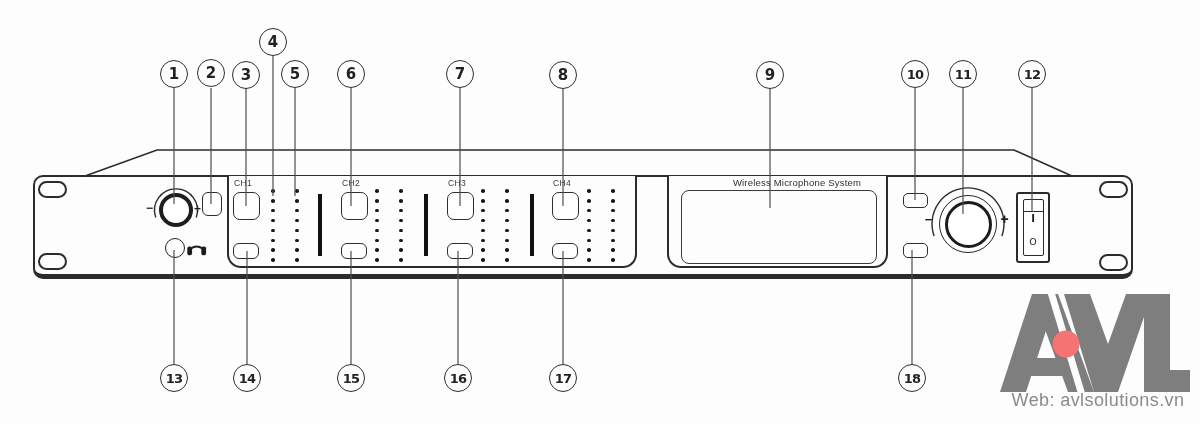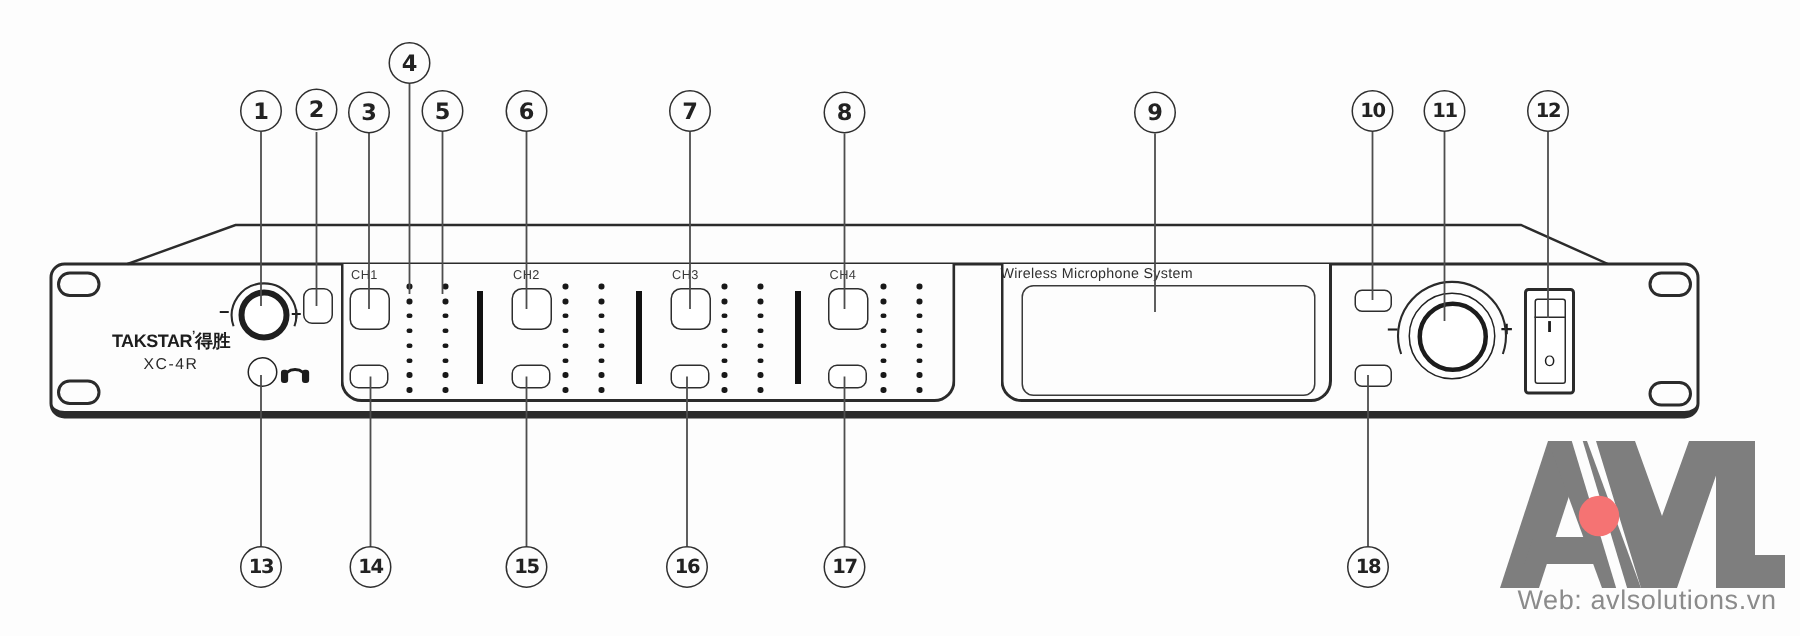--- a/index.html
+++ b/index.html
@@ -18,21 +18,21 @@
   
   #vol-knob{left:159px;top:193px;width:34px;height:34px;box-sizing:border-box;border:4.5px solid #1e1e1e;border-radius:50%;background:#fff;z-index:2;}
   #btn-pair{left:202px;top:192px;width:20px;height:24px;box-sizing:border-box;border:1.7px solid #2e2e2e;border-radius:6px;background:#fff;z-index:2;}
   #phones-jack{left:165px;top:238px;width:20px;height:20px;box-sizing:border-box;border:1.8px solid #222;border-radius:50%;background:#fff;z-index:2;}
   .sign{z-index:2;width:13px;text-align:center;color:#1c1c1c;font-weight:700;}
   
   .inset{box-sizing:border-box;border:2px solid #2b2b2b;border-top:none;border-radius:0 0 14px 14px;z-index:2;background:#fdfdfd;}
   #ch-inset{left:227px;top:176px;width:410px;height:92px;}
   #disp-inset{left:667px;top:176px;width:221px;height:92px;border-width:2.5px;}
   #lcd{left:681px;top:190px;width:196px;height:74px;box-sizing:border-box;border:1.8px solid #3a3a3a;border-radius:8px;background:#fdfdfd;z-index:3;}
-  #disp-title{left:667px;top:177px;width:260px;text-align:left;font-size:9.5px;color:#2f2f2f;letter-spacing:.2px;z-index:3;}
+  #disp-title{left:667px;top:177px;width:260px;text-align:center;font-size:9.5px;color:#2f2f2f;letter-spacing:.2px;z-index:3;}
   
   #btn-up{left:903px;top:193px;width:25px;height:15px;}
   #btn-down{left:903px;top:243px;width:25px;height:15px;}
   .small-btn{box-sizing:border-box;border:1.7px solid #2e2e2e;border-radius:5px;background:#fff;z-index:2;}
   #main-knob-outer{left:939px;top:195px;width:58px;height:58px;box-sizing:border-box;border:1.6px solid #222;border-radius:50%;background:#fff;z-index:2;}
   #main-knob-inner{left:944.5px;top:200.5px;width:47px;height:47px;box-sizing:border-box;border:3.8px solid #1c1c1c;border-radius:50%;background:#fff;z-index:2;}
   #pwr-outer{left:1016px;top:192px;width:34px;height:71px;box-sizing:border-box;border:2px solid #2a2a2a;border-radius:3px;background:#fff;z-index:2;}
   #pwr-inner{left:1022.5px;top:199px;width:21px;height:57px;box-sizing:border-box;border:1.8px solid #2a2a2a;border-radius:2px;background:#fff;z-index:2;}
   #pwr-split{left:1022.5px;top:210.5px;width:21px;height:1.8px;background:#2a2a2a;z-index:2;}
   .pwr-glyph{left:1027px;width:12px;text-align:center;color:#1c1c1c;z-index:2;font-family:"DejaVu Sans",sans-serif;}
@@ -50,24 +50,20 @@
 
 <div id="canvas">
 
   <div id="panel" class="abs"></div>
 
   <div class="abs ear-hole" style="left:38px;top:181px;"></div>
   <div class="abs ear-hole" style="left:38px;top:253px;"></div>
   <div class="abs ear-hole" style="left:1099px;top:181px;"></div>
   <div class="abs ear-hole" style="left:1099px;top:254px;"></div>
 
-  <div id="brand" class="abs">
-    <div class="line1"><span>TAKSTAR</span><span class="tm">’</span><span>得胜</span></div>
-    <div class="model">XC-4R</div>
-  </div>
 
   <div id="vol-knob" class="abs"></div>
   <div class="abs sign" style="left:143px;top:201px;font-size:12px;">−</div>
   <div class="abs sign" style="left:191px;top:202px;font-size:12px;">+</div>
   <div id="btn-pair" class="abs"></div>
   <div id="phones-jack" class="abs"></div>
 
   <div id="ch-inset" class="abs inset"></div>
   <div id="disp-inset" class="abs inset"></div>
   <div id="lcd" class="abs"></div>

